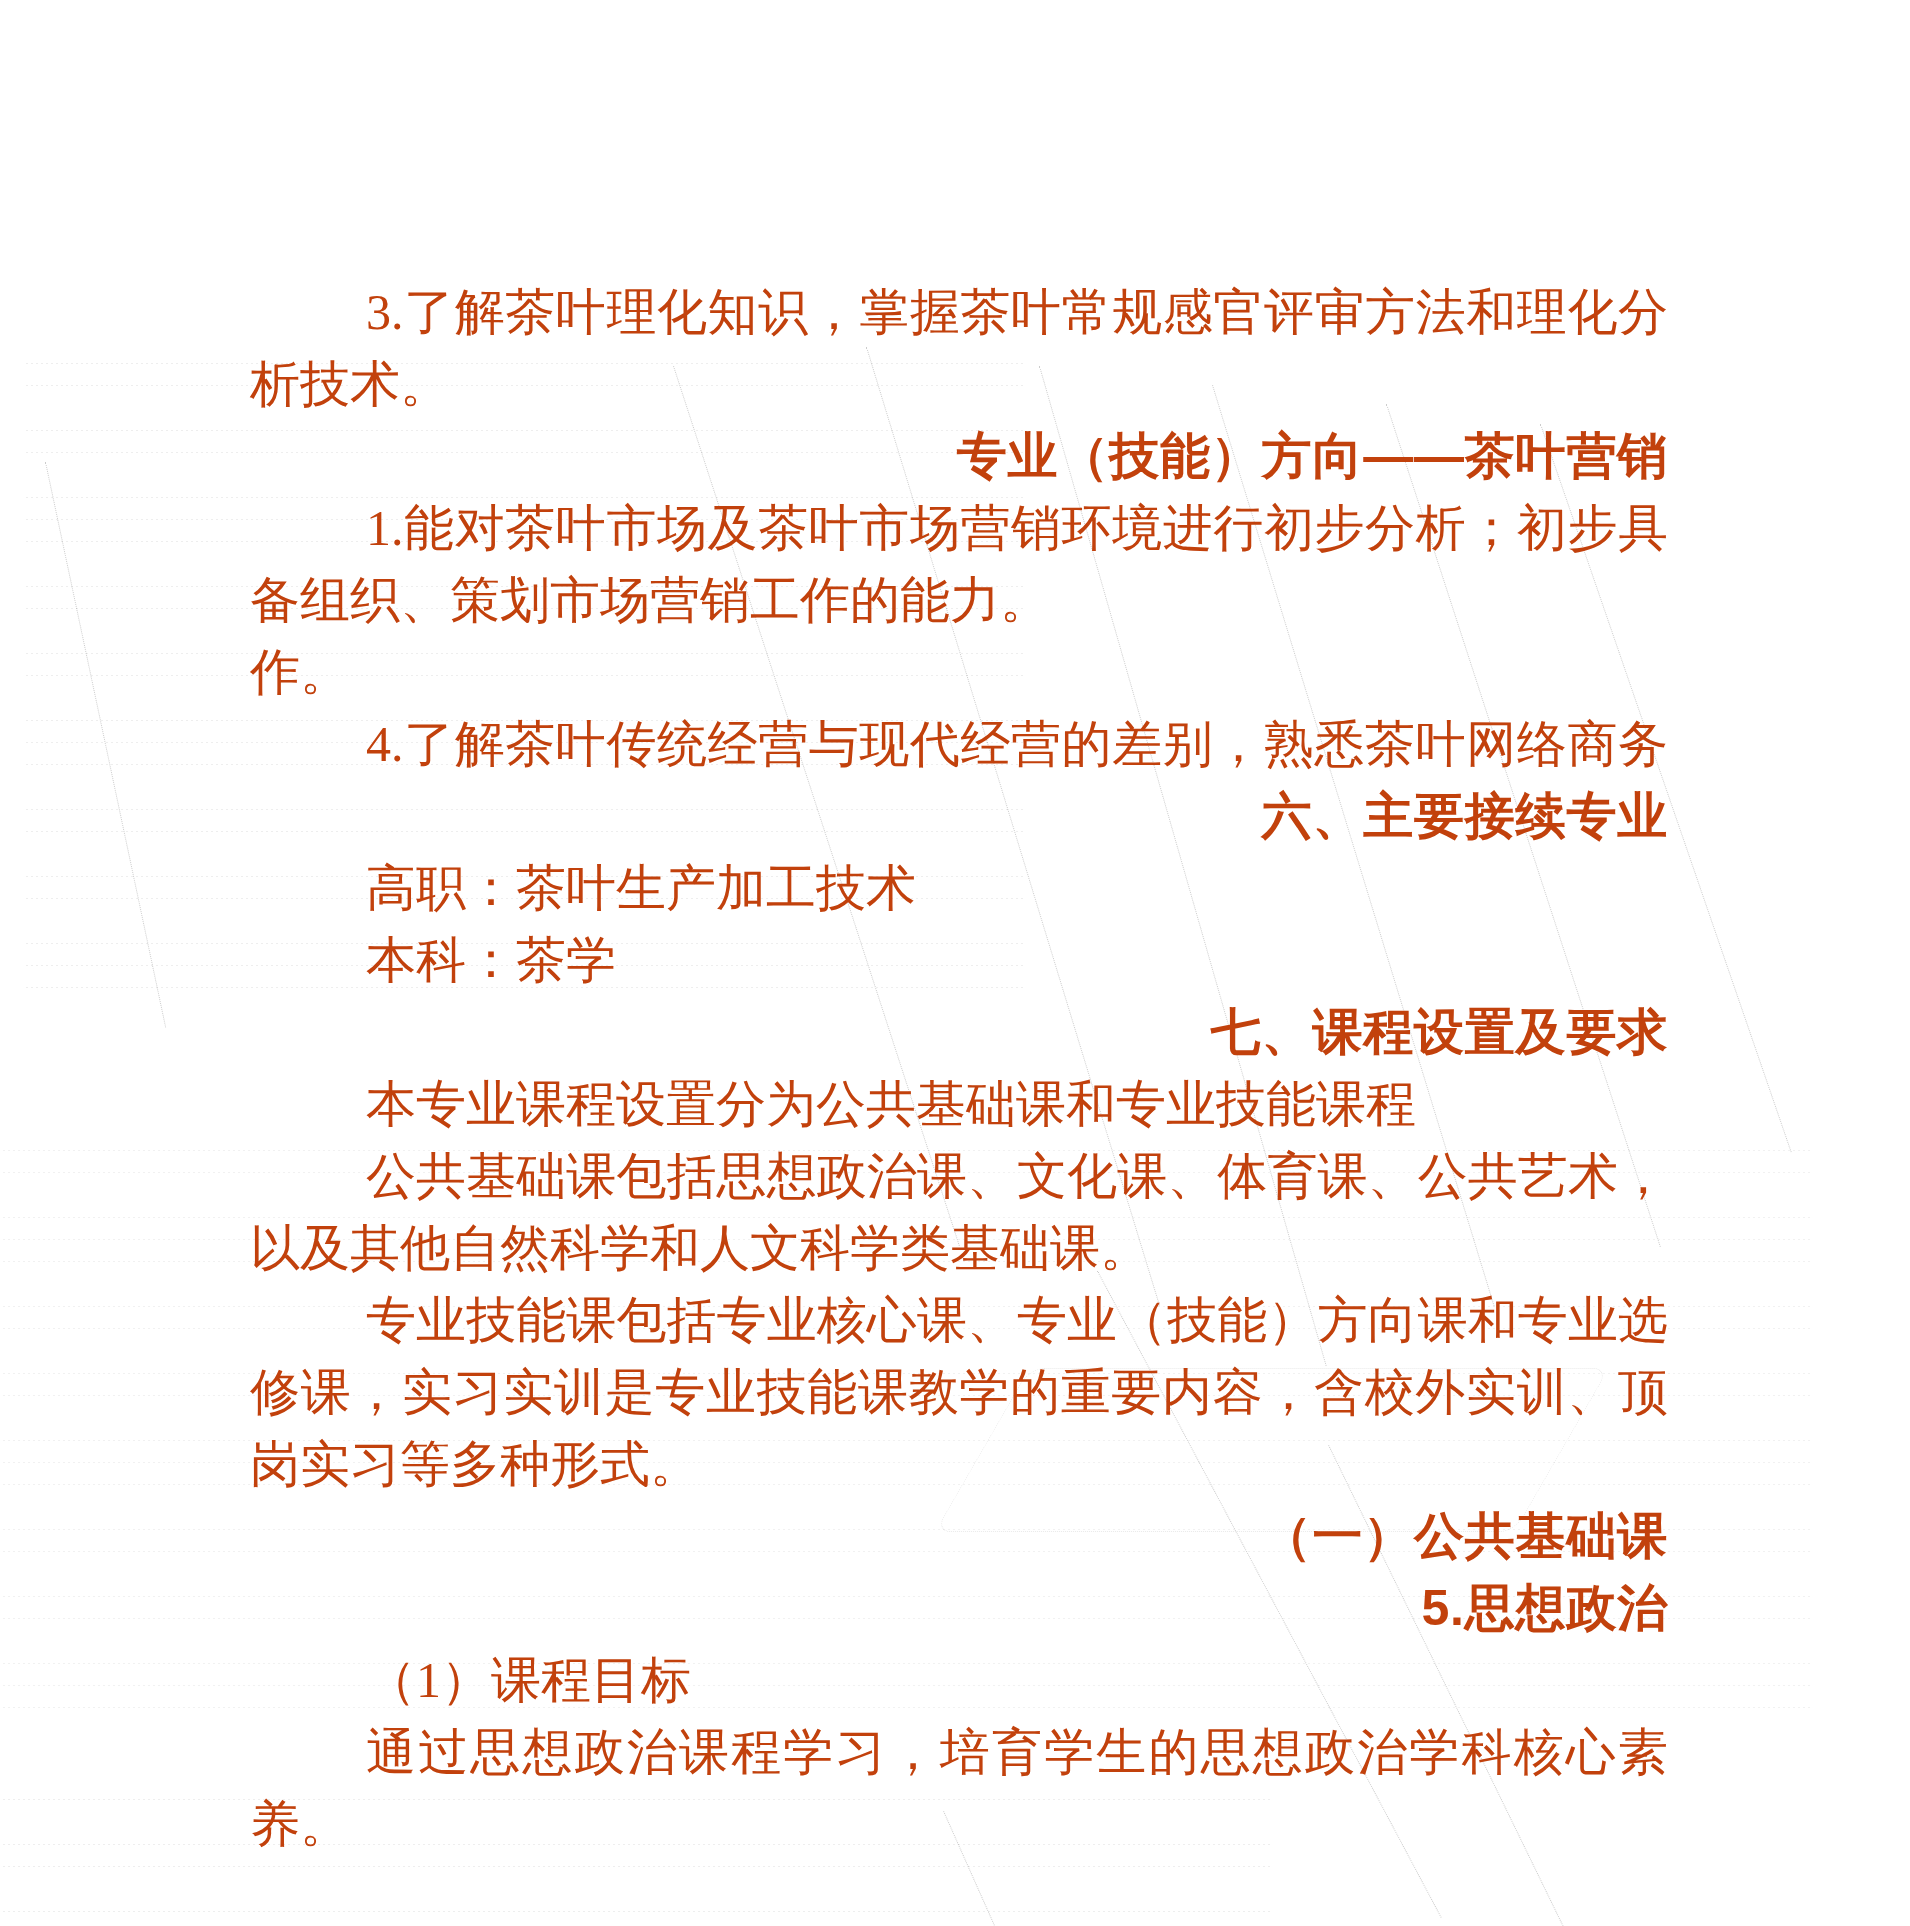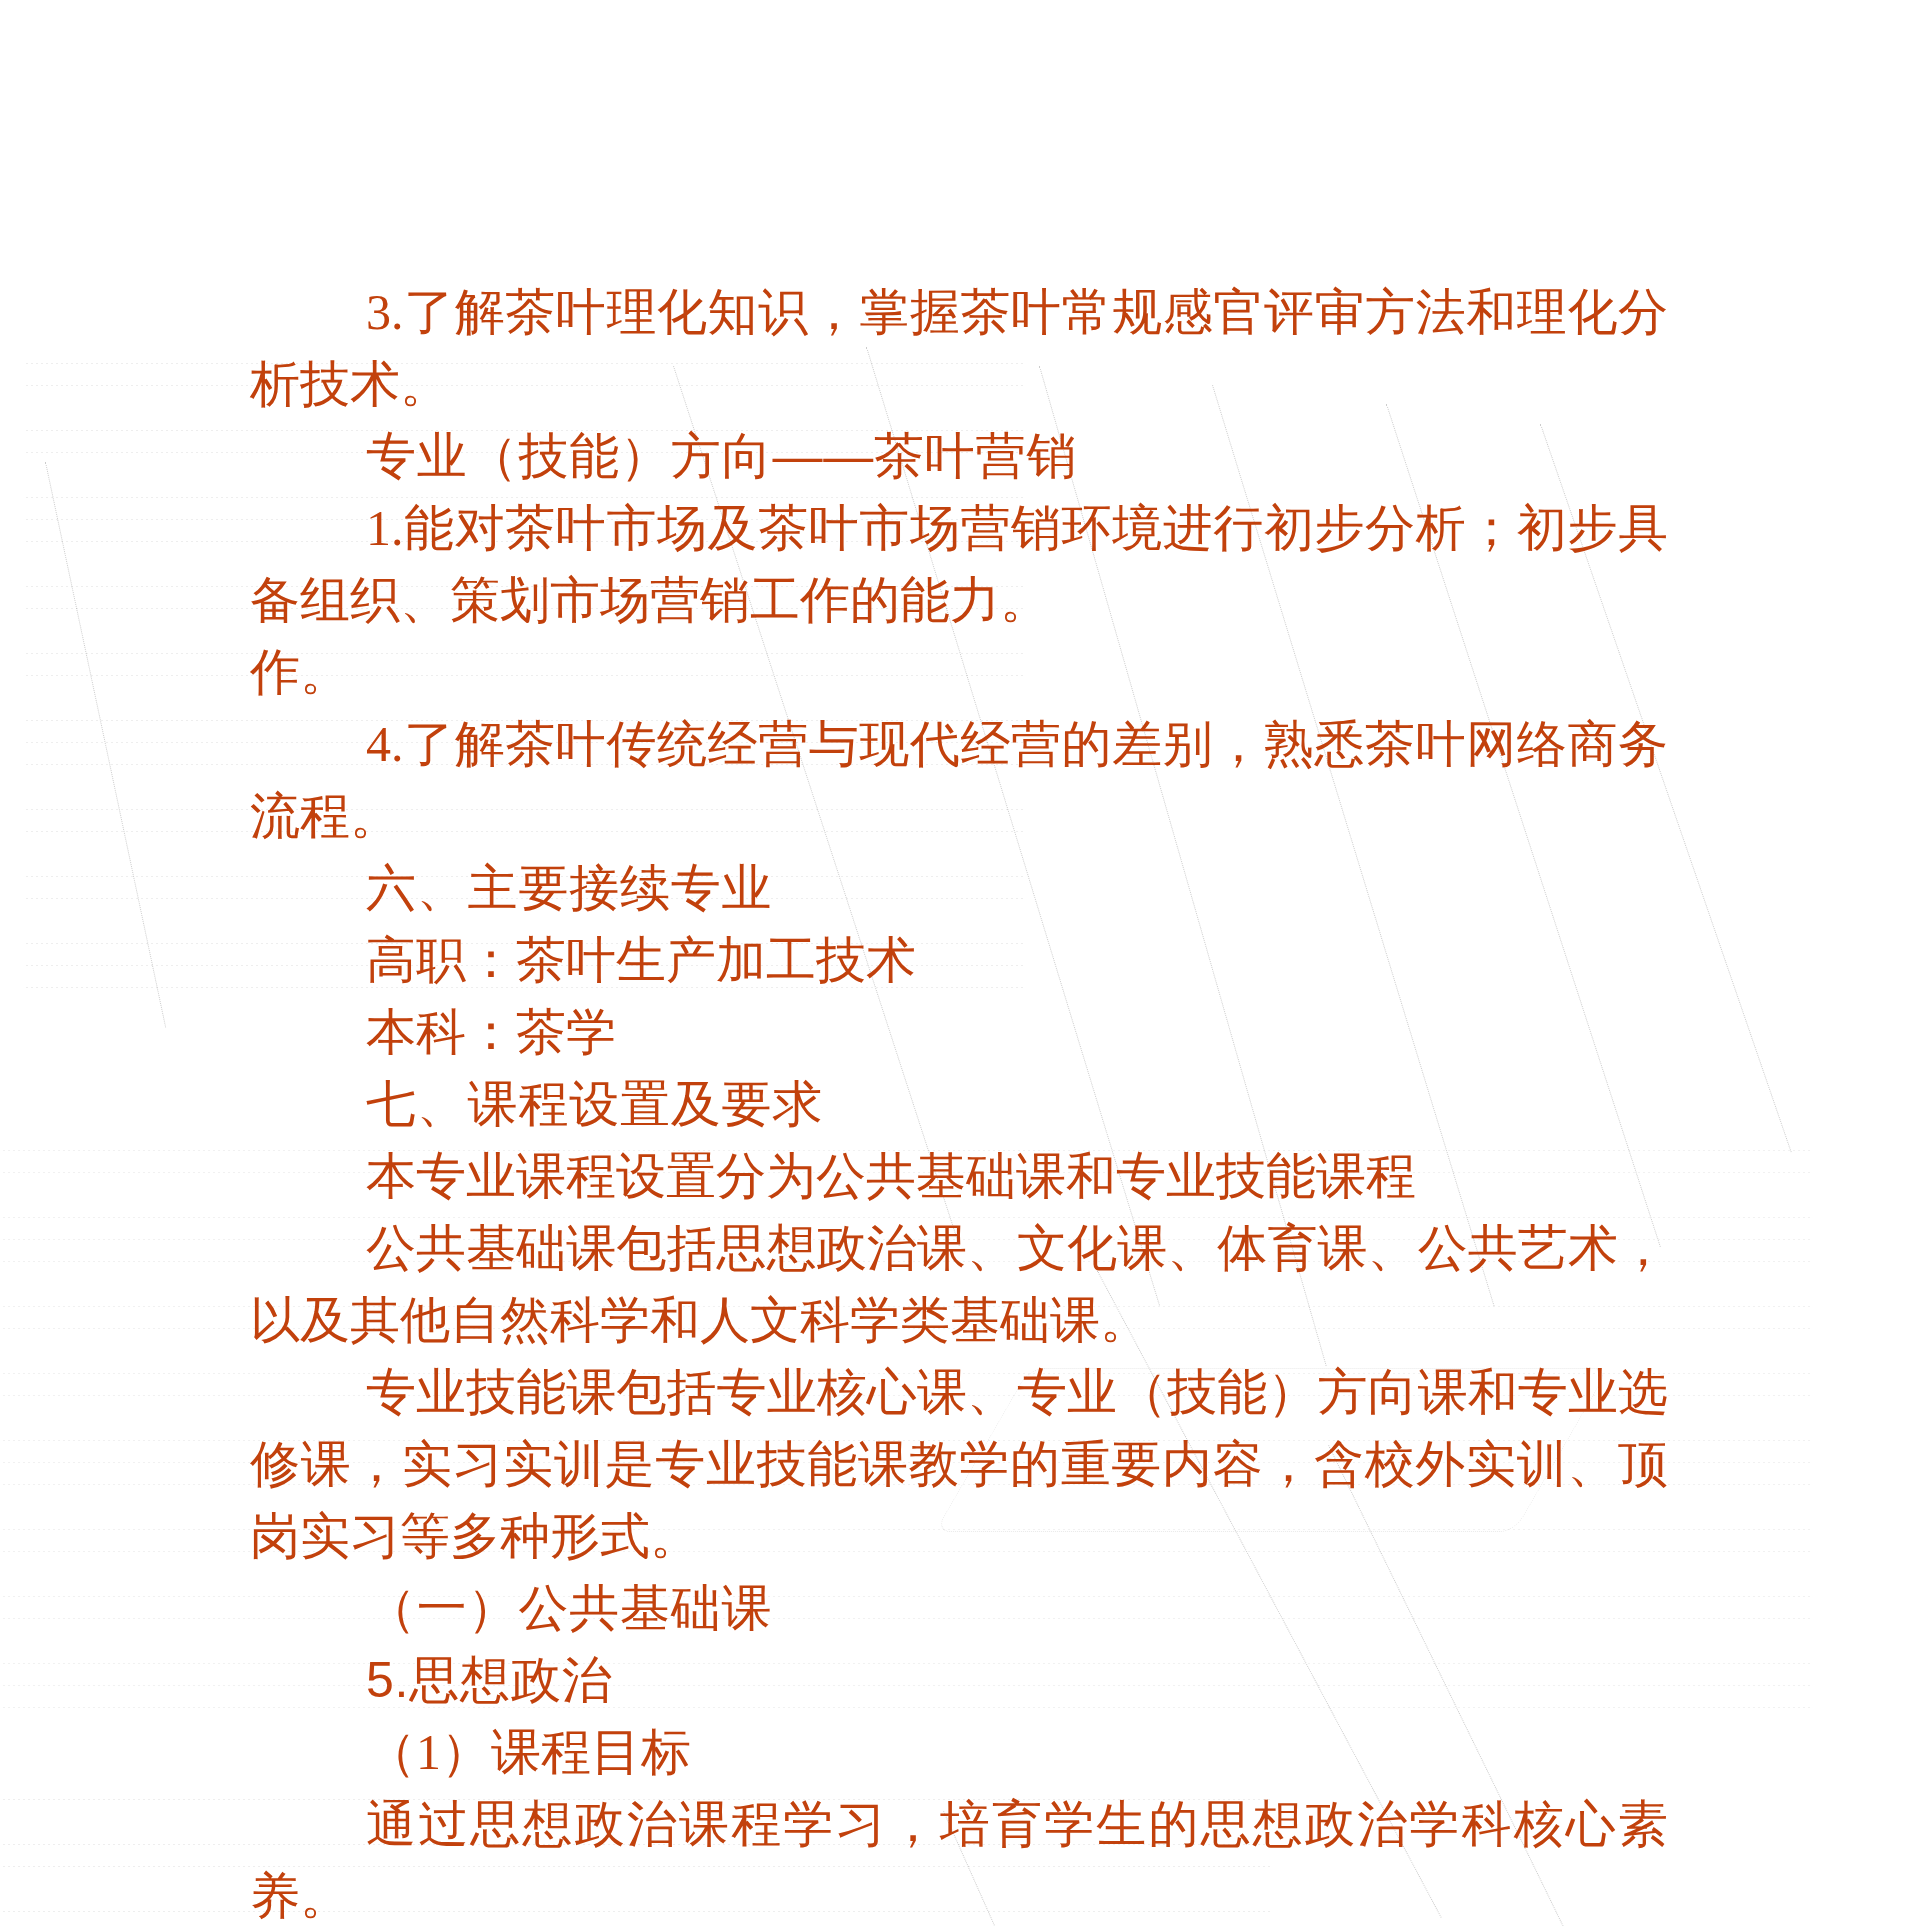--- a/index.html
+++ b/index.html
@@ -55,22 +55,23 @@
     overflow: visible;
   }
   .line.indent { text-indent: 116px; }
   .line.fill {
     white-space: normal;
     text-align: justify;
     text-align-last: justify;
   }
   .line.heading {
     font-family: "Liberation Sans", "DejaVu Sans", sans-serif;
-    font-weight: 400;
+    font-weight: 700;
     letter-spacing: 0.8px;
+    text-align: right;
   }
 </style>
 </head>
 <body>
 
 <div id="page">
 
   <div class="dotband db1"></div>
   <div class="dotband db2"></div>
   <div class="dotband db3"></div>
@@ -89,21 +90,20 @@
   <div class="ghost" style="left:982px; top:1368px; width:578px; height:162px; transform:skewX(-30deg); opacity:.7;"></div>
 
   <div class="text-block">
       <div class="line body indent fill">3.了解茶叶理化知识，掌握茶叶常规感官评审方法和理化分</div>
       <div class="line body">析技术。</div>
       <div class="line heading indent">专业（技能）方向——茶叶营销</div>
       <div class="line body indent fill">1.能对茶叶市场及茶叶市场营销环境进行初步分析；初步具</div>
       <div class="line body">备组织、策划市场营销工作的能力。</div>
       <div class="line body">作。</div>
       <div class="line body indent fill">4.了解茶叶传统经营与现代经营的差别，熟悉茶叶网络商务</div>
-      <div class="line body">流程。</div>
       <div class="line heading indent">六、主要接续专业</div>
       <div class="line body indent">高职：茶叶生产加工技术</div>
       <div class="line body indent">本科：茶学</div>
       <div class="line heading indent">七、课程设置及要求</div>
       <div class="line body indent">本专业课程设置分为公共基础课和专业技能课程</div>
       <div class="line body indent fill">公共基础课包括思想政治课、文化课、体育课、公共艺术，</div>
       <div class="line body">以及其他自然科学和人文科学类基础课。</div>
       <div class="line body indent fill">专业技能课包括专业核心课、专业（技能）方向课和专业选</div>
       <div class="line body fill">修课，实习实训是专业技能课教学的重要内容，含校外实训、顶</div>
       <div class="line body">岗实习等多种形式。</div>

